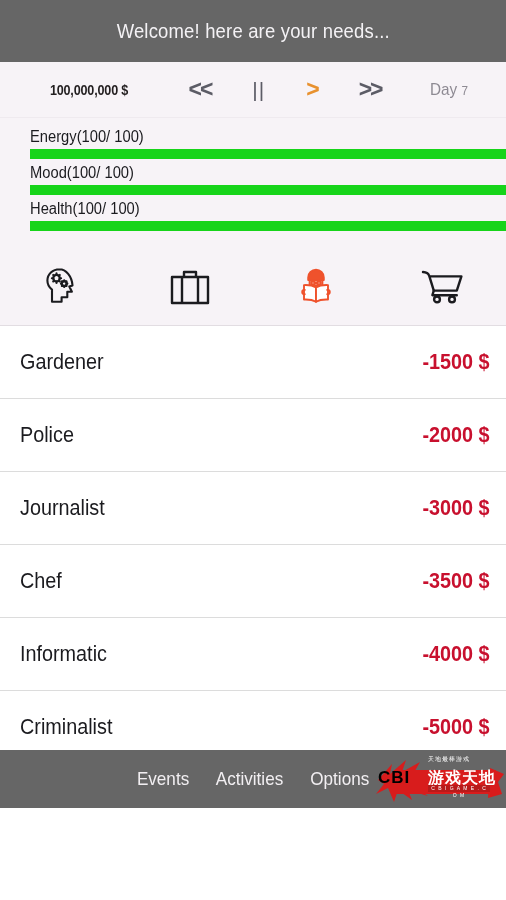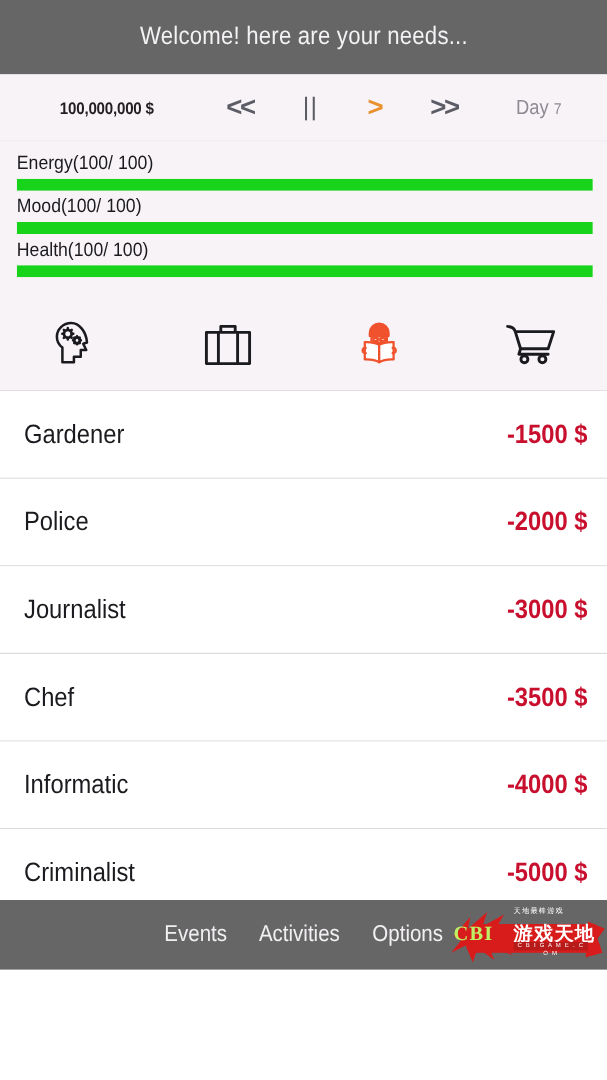--- a/index.html
+++ b/index.html
@@ -85,21 +85,21 @@
     text-align: center;
     color: #8e8a93;
     font-size: 17px;
     transform: scaleX(0.9);
   }
   .day-label .daynum { font-size: 13px; }
 
   
   .needs {
     background: #f7f3f7;
-    padding: 8px 12px 14px 14px;
+    padding: 8px 12px 14px 30px;
     flex: 0 0 auto;
   }
   .need-row { margin-bottom: 3px; }
   .need-label {
     color: #1b1b1f;
     font-size: 16px;
     line-height: 21px;
     transform: scaleX(0.92);
     transform-origin: left center;
     display: block;
@@ -195,25 +195,25 @@
     right: 2px;
     bottom: 2px;
     width: 132px;
     height: 52px;
     pointer-events: none;
   }
   .wm-cbi {
     position: absolute;
     left: 6px;
     top: 14px;
-    color: #bef264;
+    color: #000000;
     font-size: 17px;
     font-weight: bold;
     letter-spacing: 1px;
-    font-family: Liberation Serif, serif;
+    font-family: Liberation Sans, sans-serif;
   }
   .wm-cn {
     position: absolute;
     left: 56px;
     top: 14px;
     color: #ffffff;
     font-size: 16px;
     font-weight: bold;
     letter-spacing: 1px;
   }

